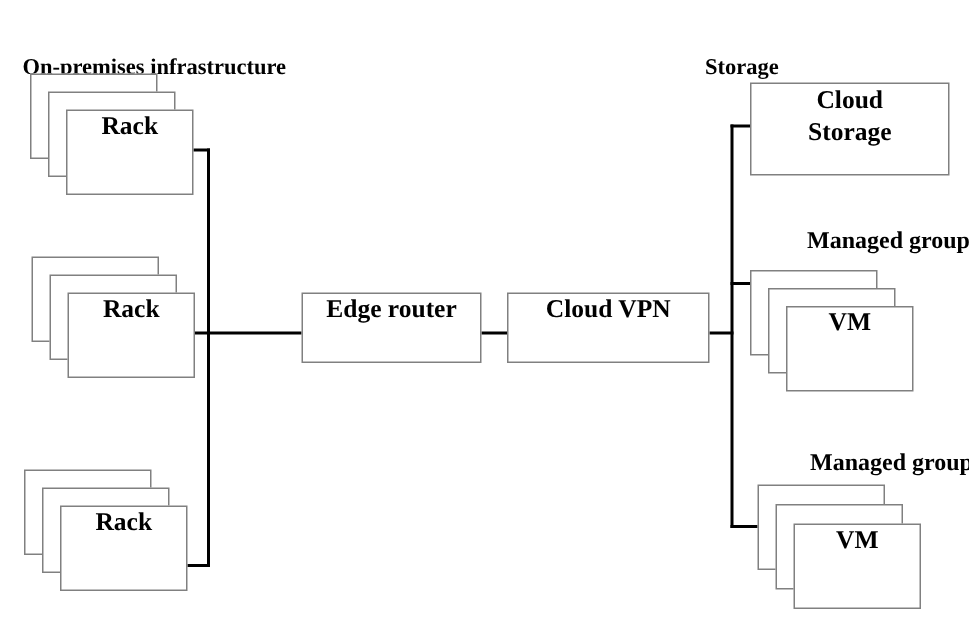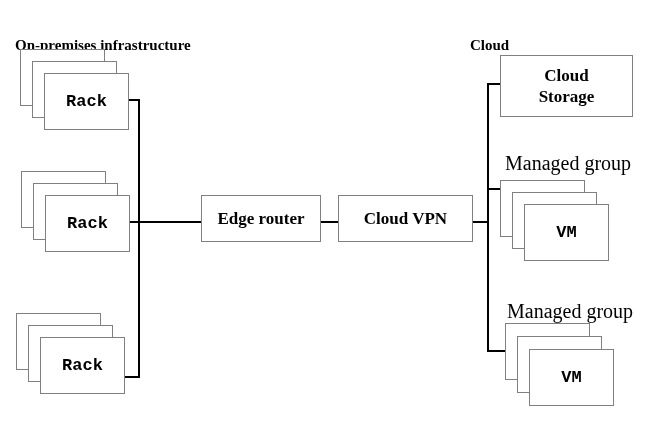--- a/index.html
+++ b/index.html
@@ -14,65 +14,64 @@
   }
   .title {
     position: absolute;
     font-weight: bold;
     font-size: 15px;
     white-space: nowrap;
     margin-top: 30px;
   }
   .grouplabel {
     position: absolute;
-    font-weight: normal;
-    font-size: 20px;
+    font-weight: bold;
+    font-size: 16px;
     white-space: nowrap;
+    margin-left: 33px;
   }
   .line { position: absolute; background: #000000; }
   .line.h { height: 2px; }
   .line.v { width: 2px; }
   .card {
     position: absolute;
     width: 85px;
     height: 57px;
     background: #ffffff;
     border: 1px solid #808080;
     box-sizing: border-box;
   }
   .node {
     position: absolute;
     background: #ffffff;
     border: 1px solid #808080;
     box-sizing: border-box;
     display: flex;
-    align-items: center;
     justify-content: center;
     font-weight: bold;
     font-size: 17px;
     text-align: center;
   }
   .card.front {
     display: flex;
-    align-items: center;
+    align-items: flex-start;
     justify-content: center;
     font-weight: bold;
     font-size: 17px;
     text-align: center;
-    font-family: Liberation Mono, monospace;
   }
   .wraplbl { display: inline-block; width: 72px; line-height: 1.25; }
 </style>
 </head>
 <body>
 
 <div class="canvas">
 
   <div class="title" style="left:15px; top:7px;">On-premises infrastructure</div>
-  <div class="title" style="left:470px; top:7px;">Cloud</div>
+  <div class="title" style="left:470px; top:7px;">Storage</div>
 
   <div class="line h" style="left:126px; top:99px; width:14px;"></div>
   <div class="line v" style="left:138px; top:99px; height:279px;"></div>
   <div class="line h" style="left:127px; top:221px; width:75px;"></div>
   <div class="line h" style="left:124px; top:376px; width:16px;"></div>
 
   <div class="line h" style="left:320px; top:221px; width:19px;"></div>
   <div class="line h" style="left:472px; top:221px; width:17px;"></div>
 
   <div class="line v" style="left:487px; top:83px; height:269px;"></div>

